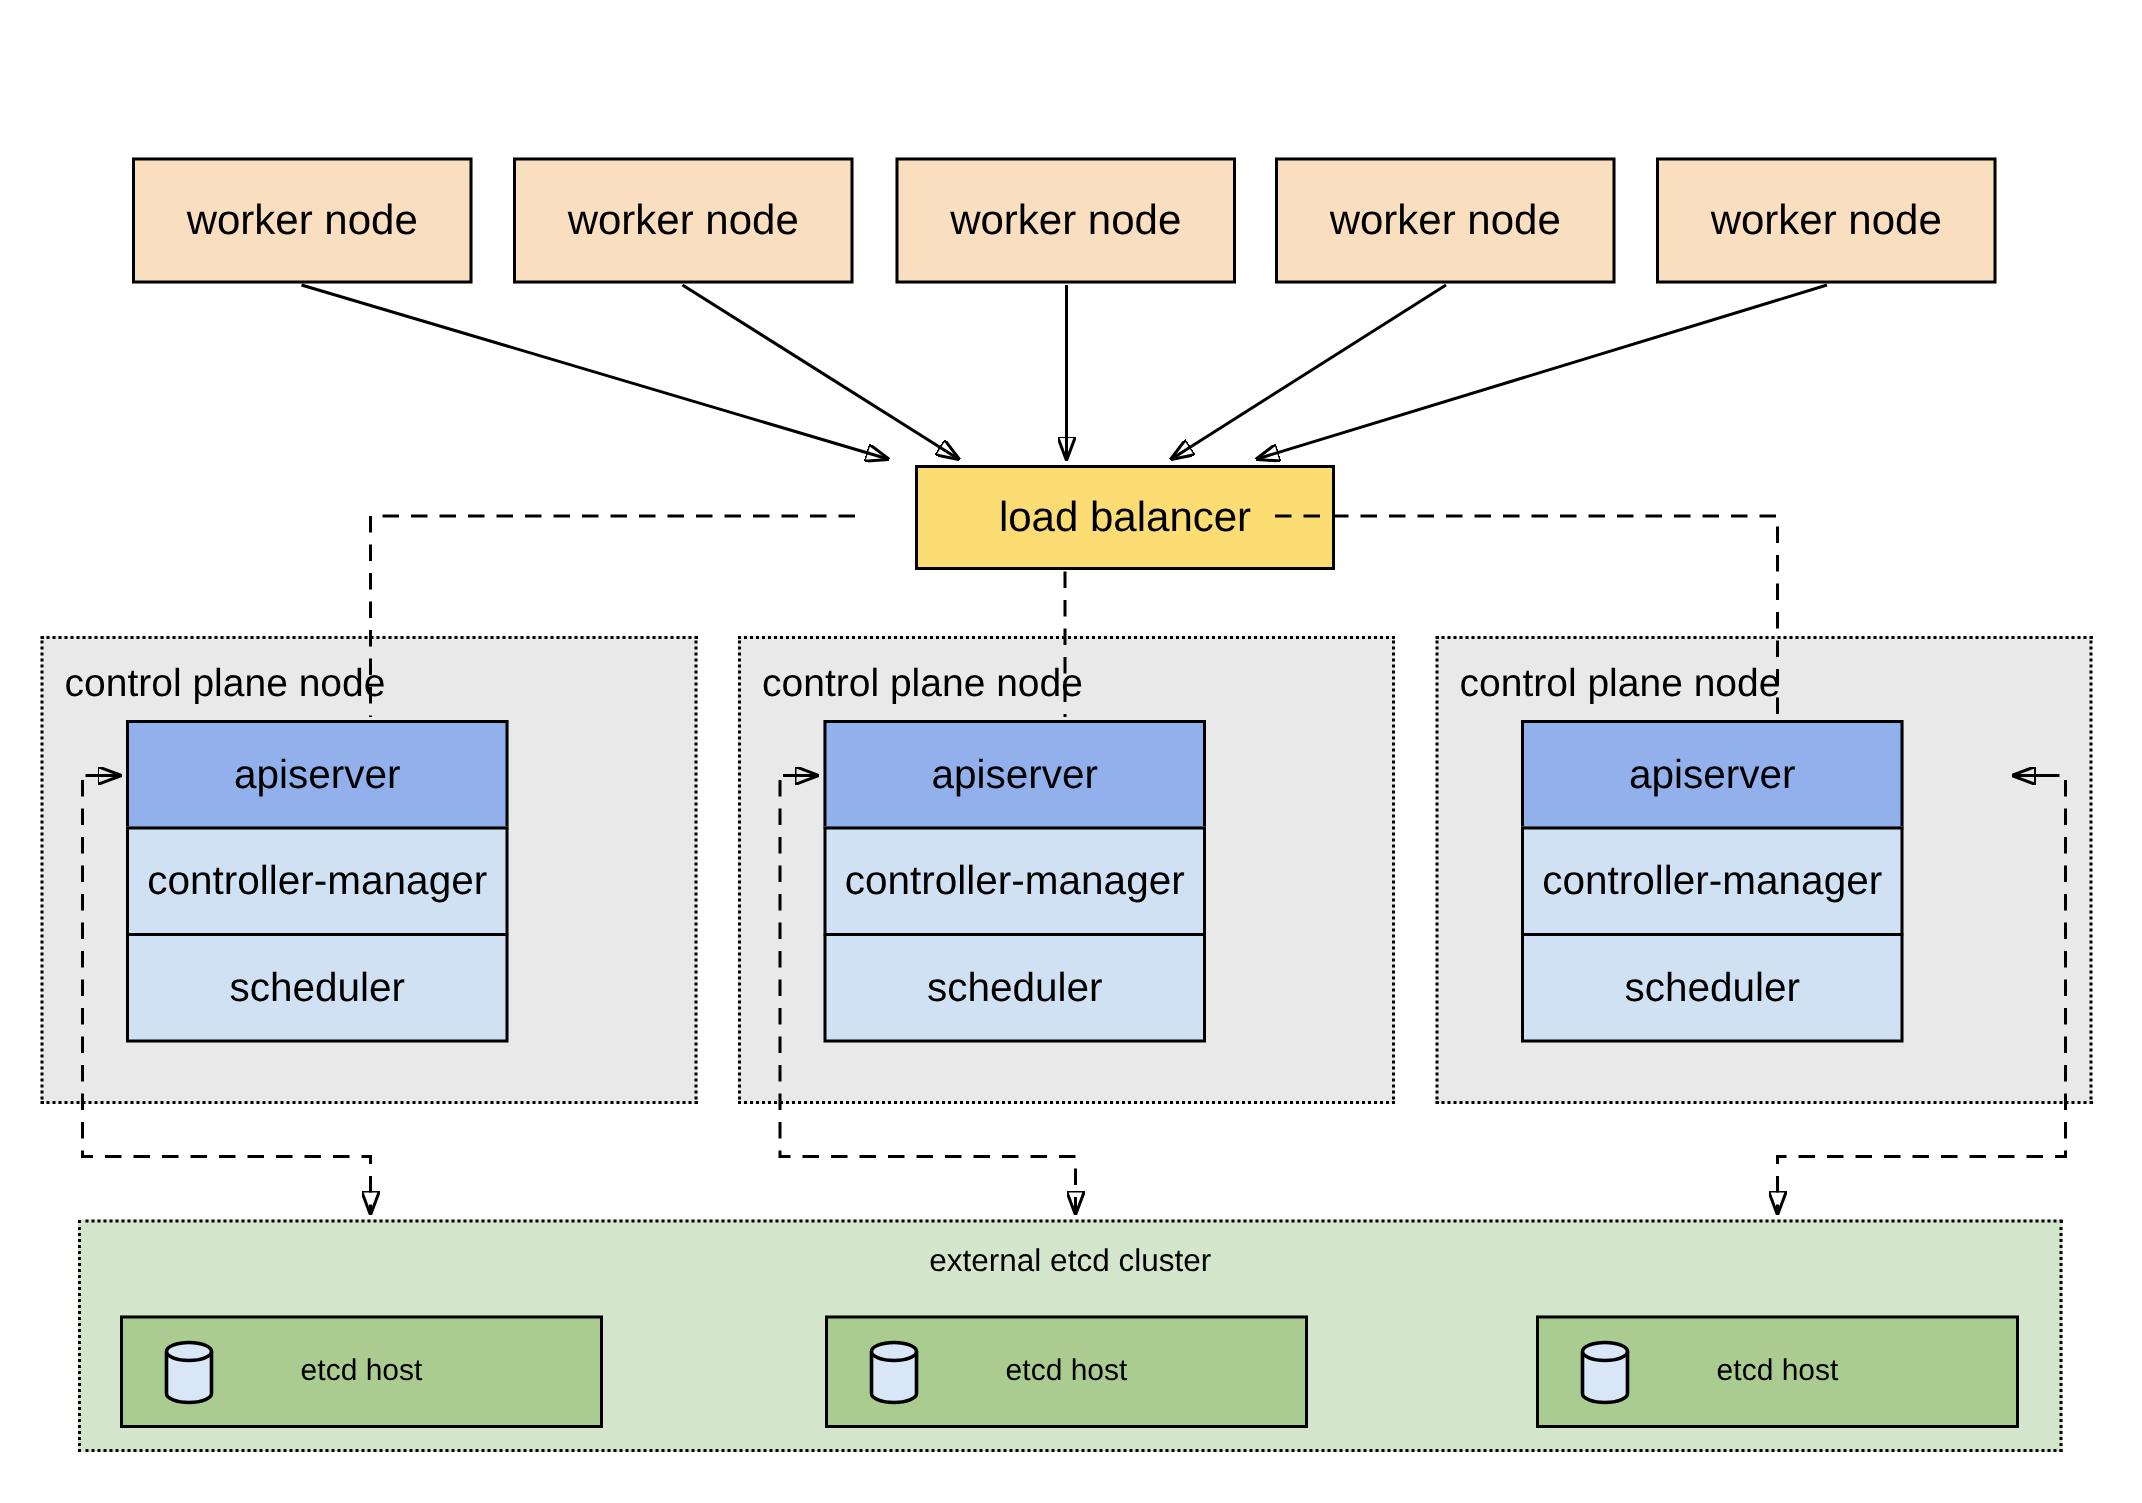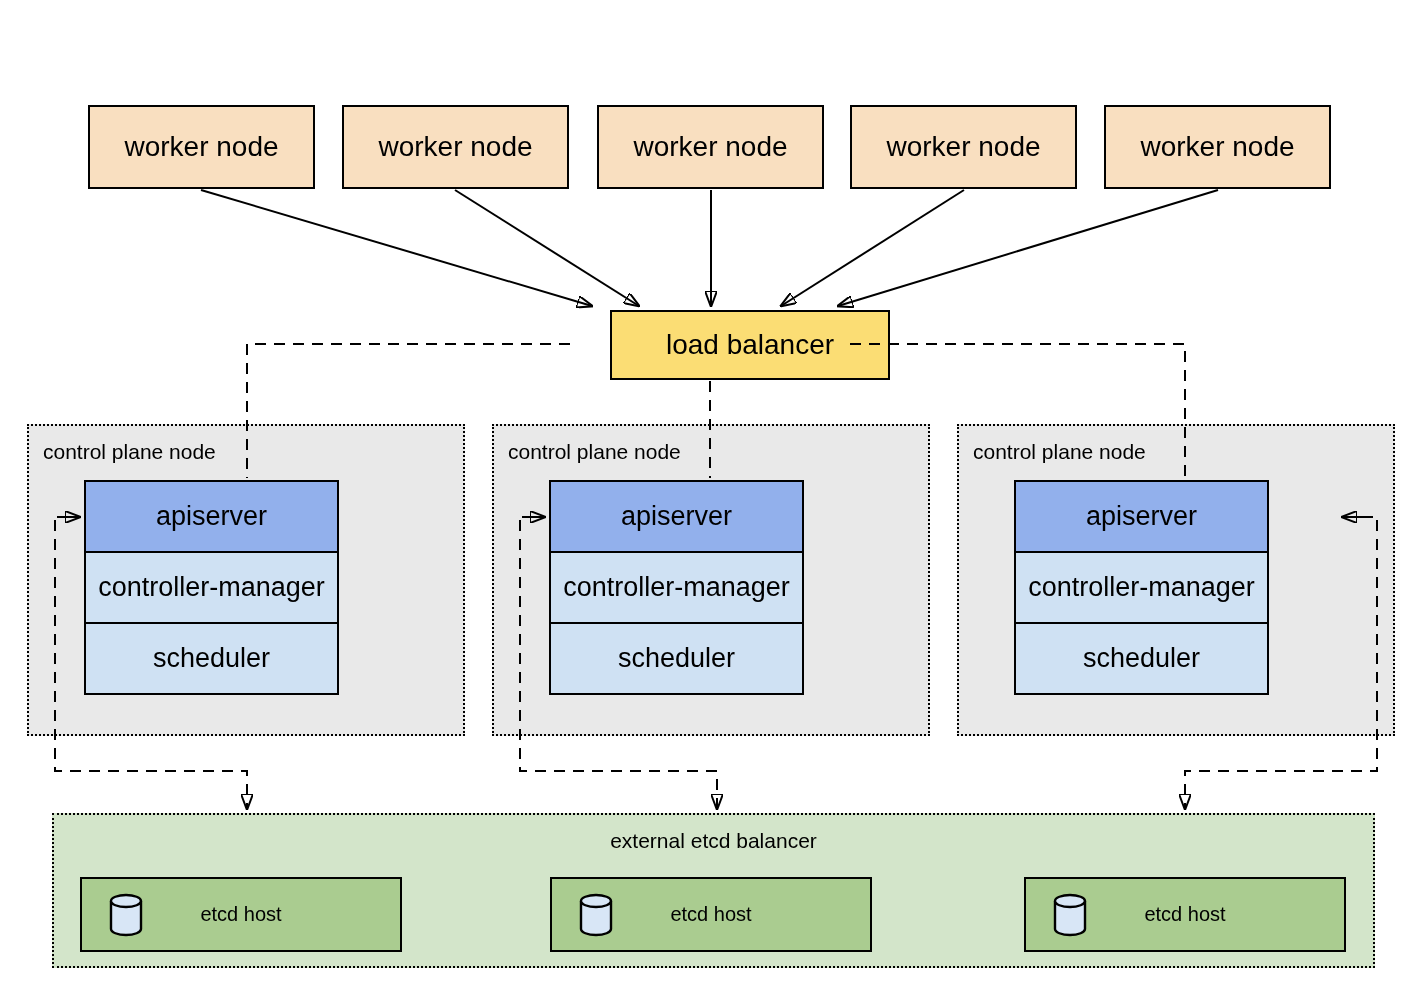--- a/index.html
+++ b/index.html
@@ -32,21 +32,21 @@
     margin-left:40px;
   }
   .cp{
     position:absolute;top:424px;width:438px;height:312px;
     background:var(--control-plane-fill);
     border:2px dotted #000;
     box-sizing:border-box;
   }
   .cp-label{
     position:absolute;left:14px;top:14px;
-    font-size:21px;
+    font-size:26px;
   }
   .stack{
     position:absolute;left:55px;top:54px;width:255px;
   }
   .comp{
     position:relative;
     width:100%;height:73px;
     background:var(--component-fill);
     border:2px solid #000;
     box-sizing:border-box;
@@ -140,21 +140,21 @@
   <div class="cp" style="left:957px">
     <div class="cp-label">control plane node</div>
     <div class="stack">
       <div class="comp apiserver">apiserver</div>
       <div class="comp">controller-manager</div>
       <div class="comp">scheduler</div>
     </div>
   </div>
 
   <div class="etcd-cluster">
-    <div class="etcd-cluster-label">external etcd balancer</div>
+    <div class="etcd-cluster-label">external etcd cluster</div>
 
     <div class="etcd-host" style="left:26px">
       <svg class="db-icon" viewBox="0 0 36 46">
         <path d="M3,9 v28 a15,6 0 0 0 30 0 v-28" fill="var(--db-icon-fill)" stroke="#000" stroke-width="2.4"></path>
         <ellipse cx="18" cy="9" rx="15" ry="6" fill="var(--db-icon-fill)" stroke="#000" stroke-width="2.4"></ellipse>
       </svg>
       <span class="host-label">etcd host</span>
     </div>
 
     <div class="etcd-host" style="left:496px">

